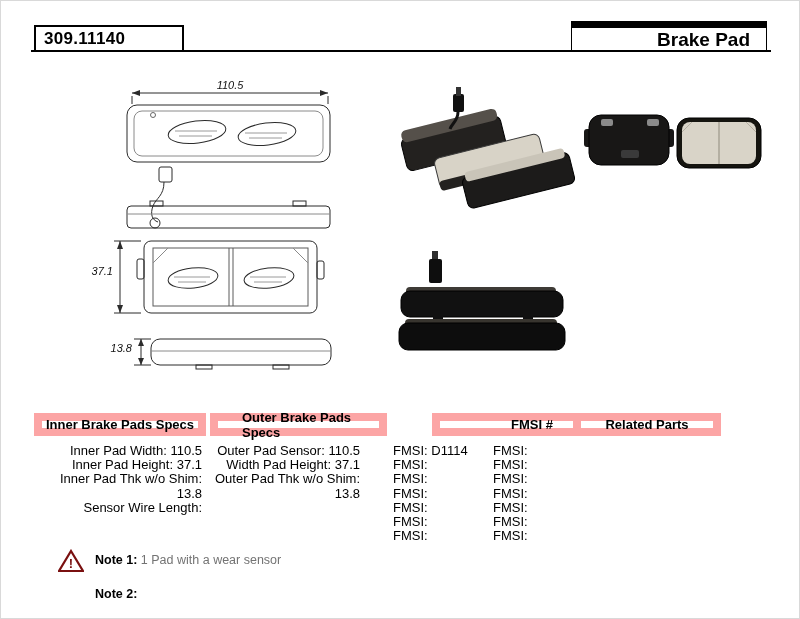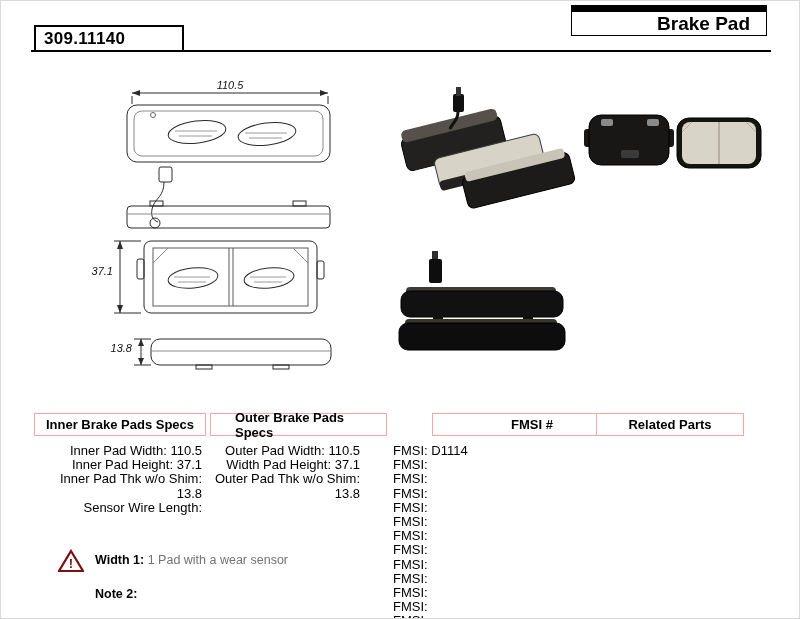--- a/index.html
+++ b/index.html
@@ -10,43 +10,43 @@
     border:1px solid #d9d9d9;box-sizing:border-box;overflow:hidden;
   }
   
   .part-box{
     position:absolute;left:33px;top:24px;width:150px;height:27px;
     border:2px solid #000;box-sizing:border-box;
     display:flex;align-items:center;padding-left:8px;
     font-weight:bold;font-size:17px;letter-spacing:.3px;
   }
   .title-box{
-    position:absolute;left:570px;top:4px;width:196px;height:31px;
+    position:absolute;left:570px;top:20px;width:196px;height:31px;
     border:1px solid #000;border-top:7px solid #000;box-sizing:border-box;
     display:flex;align-items:center;justify-content:flex-end;padding-right:16px;
     font-weight:bold;font-size:19px;
   }
   .header-rule{position:absolute;left:30px;top:49px;width:740px;height:2px;background:#000;}
   
   .art{position:absolute;left:0;top:55px;}
   
   .col-header{
-    position:absolute;top:412px;height:23px;border:1px solid #fca5a5;box-sizing:border-box;
+    position:absolute;top:412px;height:23px;border:8px solid #fca5a5;box-sizing:border-box;
     display:flex;align-items:center;justify-content:center;
     font-weight:bold;font-size:13px;background:#fff;
   }
   .col-header.inner{left:33px;width:172px;}
   .col-header.outer{left:209px;width:177px;padding-left:24px;}
   .col-header.fmsi{left:390px;width:200px;margin-left:41px;}
-  .col-header.related{left:595px;width:148px;}
+  .col-header.related{left:572px;width:148px;}
   .spec-rows{position:absolute;top:443px;font-size:13px;font-weight:normal;line-height:14.2px;}
   .inner-rows{left:33px;width:168px;text-align:right;}
   .outer-rows{left:209px;width:150px;text-align:right;}
   .fmsi-rows{left:392px;width:200px;}
-  .fmsi-row{display:flex;flex-direction:column;}
+  .fmsi-row{display:flex;}
   .fmsi-cell{width:105px;}
   .related-rows{left:600px;width:165px;text-align:left;}
   
   .warn-icon{position:absolute;left:57px;top:548px;}
   .note-line{position:absolute;left:94px;font-size:12.5px;}
   .note1{top:552px;}
   .note2{top:554px;margin-top:32px;}
   .note-lbl{font-weight:bold;color:#000;}
   .note-red{color:#737373;}
 </style>
@@ -206,21 +206,21 @@
   </div>
 
   <div class="spec-rows inner-rows">
     <div class="spec-row"><span>Inner Pad Width:</span> <span>110.5</span></div>
     <div class="spec-row"><span>Inner Pad Height:</span> <span>37.1</span></div>
     <div class="spec-row"><span>Inner Pad Thk w/o Shim:</span> <span>13.8</span></div>
     <div class="spec-row"><span>Sensor Wire Length:</span> <span></span></div>
   </div>
 
   <div class="spec-rows outer-rows">
-    <div class="spec-row"><span>Outer Pad Width:</span> <span>110.5</span></div>
+    <div class="spec-row"><span>Outer Pad Sensor:</span> <span>110.5</span></div>
     <div class="spec-row"><span>Width Pad Height:</span> <span>37.1</span></div>
     <div class="spec-row"><span>Outer Pad Thk w/o Shim:</span> <span>13.8</span></div>
   </div>
 
   <div class="spec-rows fmsi-rows">
     <div class="fmsi-row">
       <div class="fmsi-cell"><span>FMSI:</span> <span>D1114</span></div>
       <div class="fmsi-cell"><span>FMSI:</span> <span></span></div>
     </div>
     <div class="fmsi-row">
@@ -248,21 +248,21 @@
       <div class="fmsi-cell"><span>FMSI:</span> <span></span></div>
     </div>
   </div>
 
 
   <svg class="warn-icon" width="26" height="24" viewBox="0 0 26 24">
     <polygon points="13,2 25,22 1,22" fill="#ffffff" stroke="#7a1010" stroke-width="2.2"></polygon>
     <text x="13" y="19" text-anchor="middle" font-size="13" font-weight="bold" fill="#7a1010" font-family="Liberation Sans, sans-serif">!</text>
   </svg>
   <div class="note-line note1">
-    <span class="note-lbl">Width 1:</span>
+    <span class="note-lbl">Note 1:</span>
     <span class="note-red">1 Pad with a wear sensor</span>
   </div>
   <div class="note-line note2">
     <span class="note-lbl">Note 2:</span>
     <span class="note-red"></span>
   </div>
 
 </div>
 
 </body></html>

